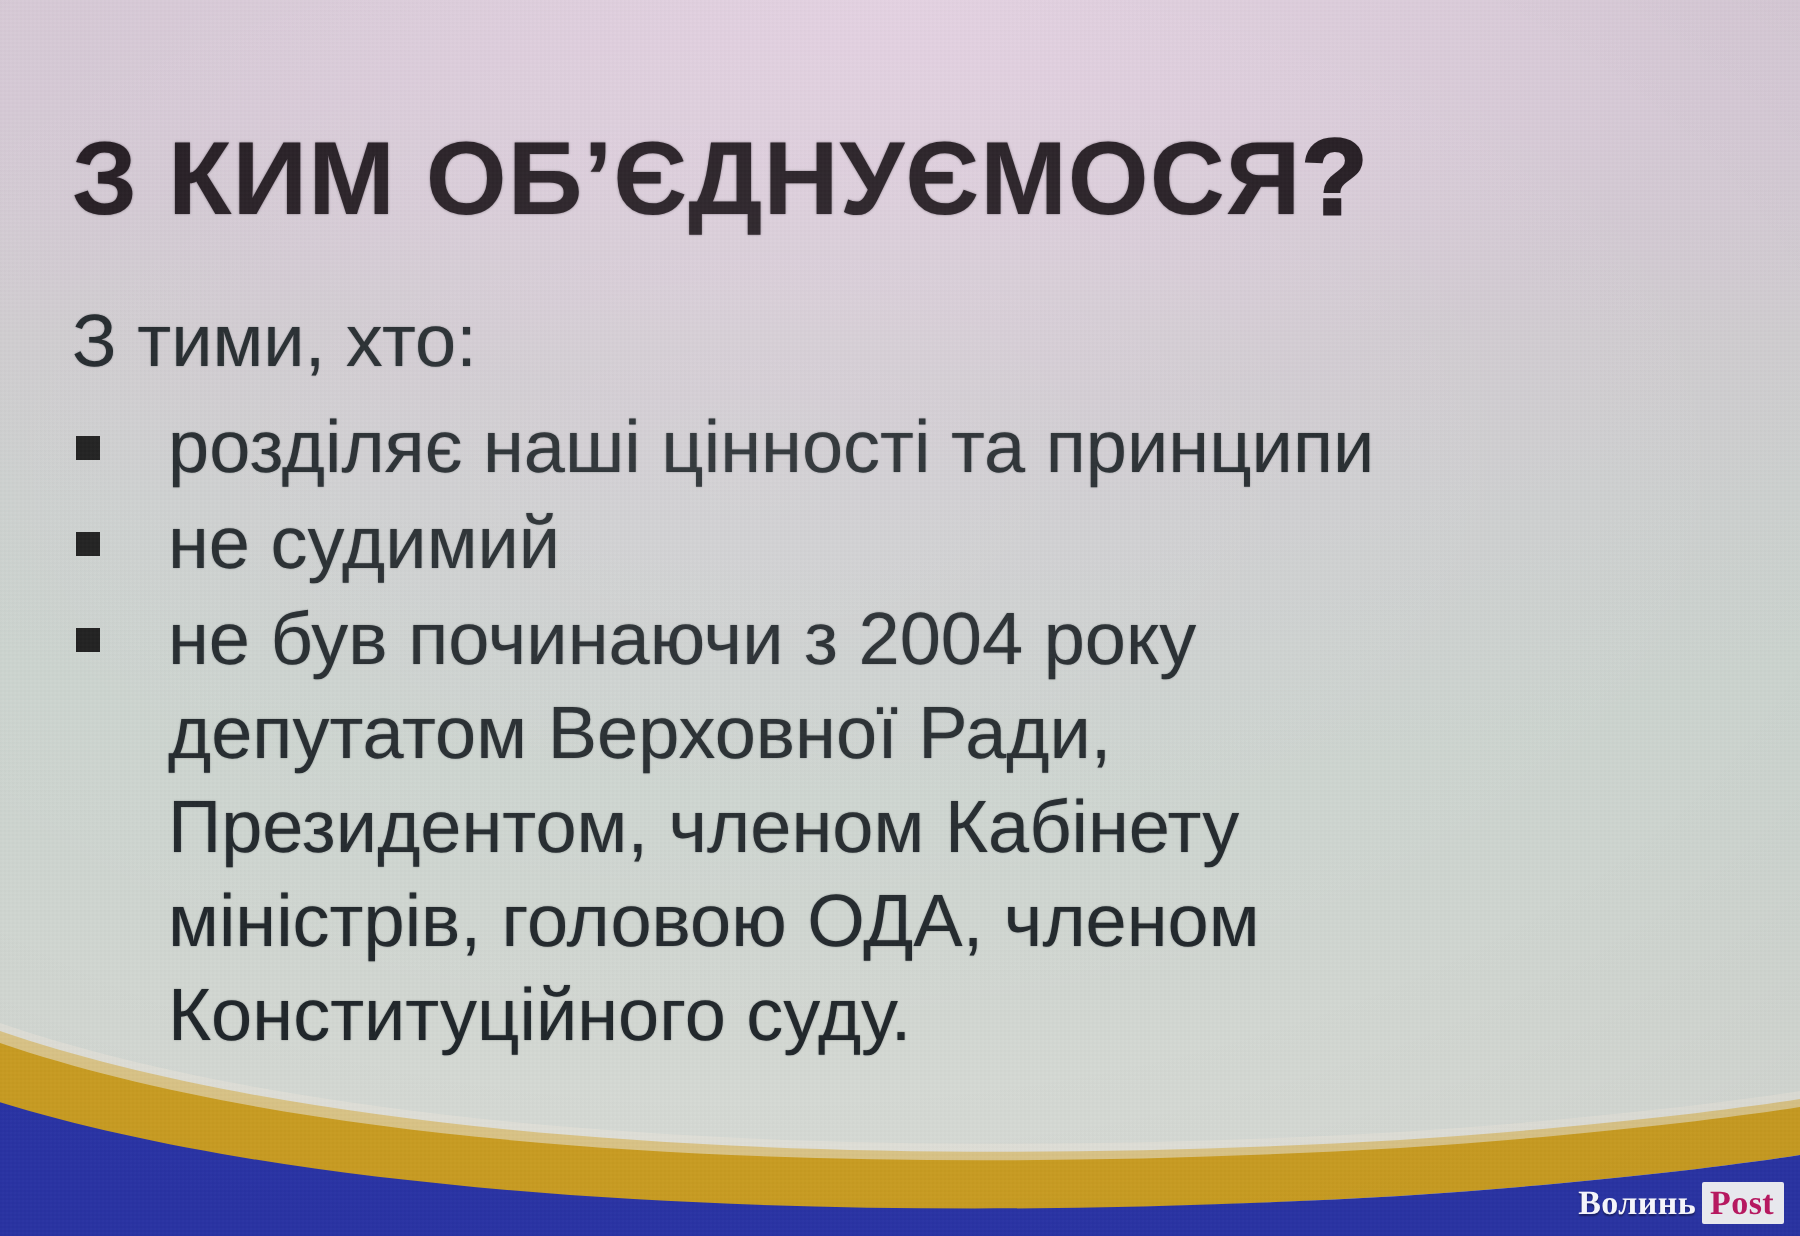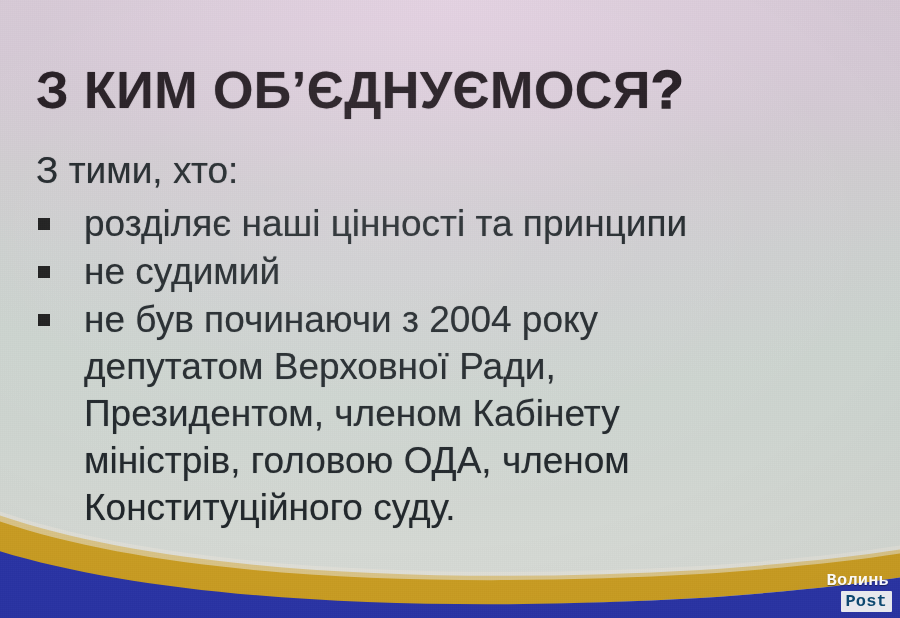--- a/index.html
+++ b/index.html
@@ -115,36 +115,35 @@
   }
   .cont { display: block; }
 
   
   #watermark {
     position: absolute;
     right: 8px;
     bottom: 6px;
     z-index: 8;
     display: flex;
-    align-items: flex-end;
+    align-items: center;
     font-size: 17px;
     font-weight: bold;
     line-height: 1;
     opacity: 0.95;
-    font-family: Liberation Mono, monospace;
-    flex-direction: column;
+    font-family: Liberation Serif, serif;
   }
   #watermark .wm-a {
     color: #ffffff;
     padding: 2px 3px 2px 2px;
     letter-spacing: 0.2px;
     text-shadow: 0 1px 1px rgba(0,0,0,0.45);
   }
   #watermark .wm-b {
-    color: #0c4a6e;
+    color: #be185d;
     background: #f2f2f2;
     padding: 2px 5px 2px 4px;
     border-radius: 1px;
     letter-spacing: 0.2px;
   }
 </style>
 </head>
 <body>
 
 <div id="slide">

